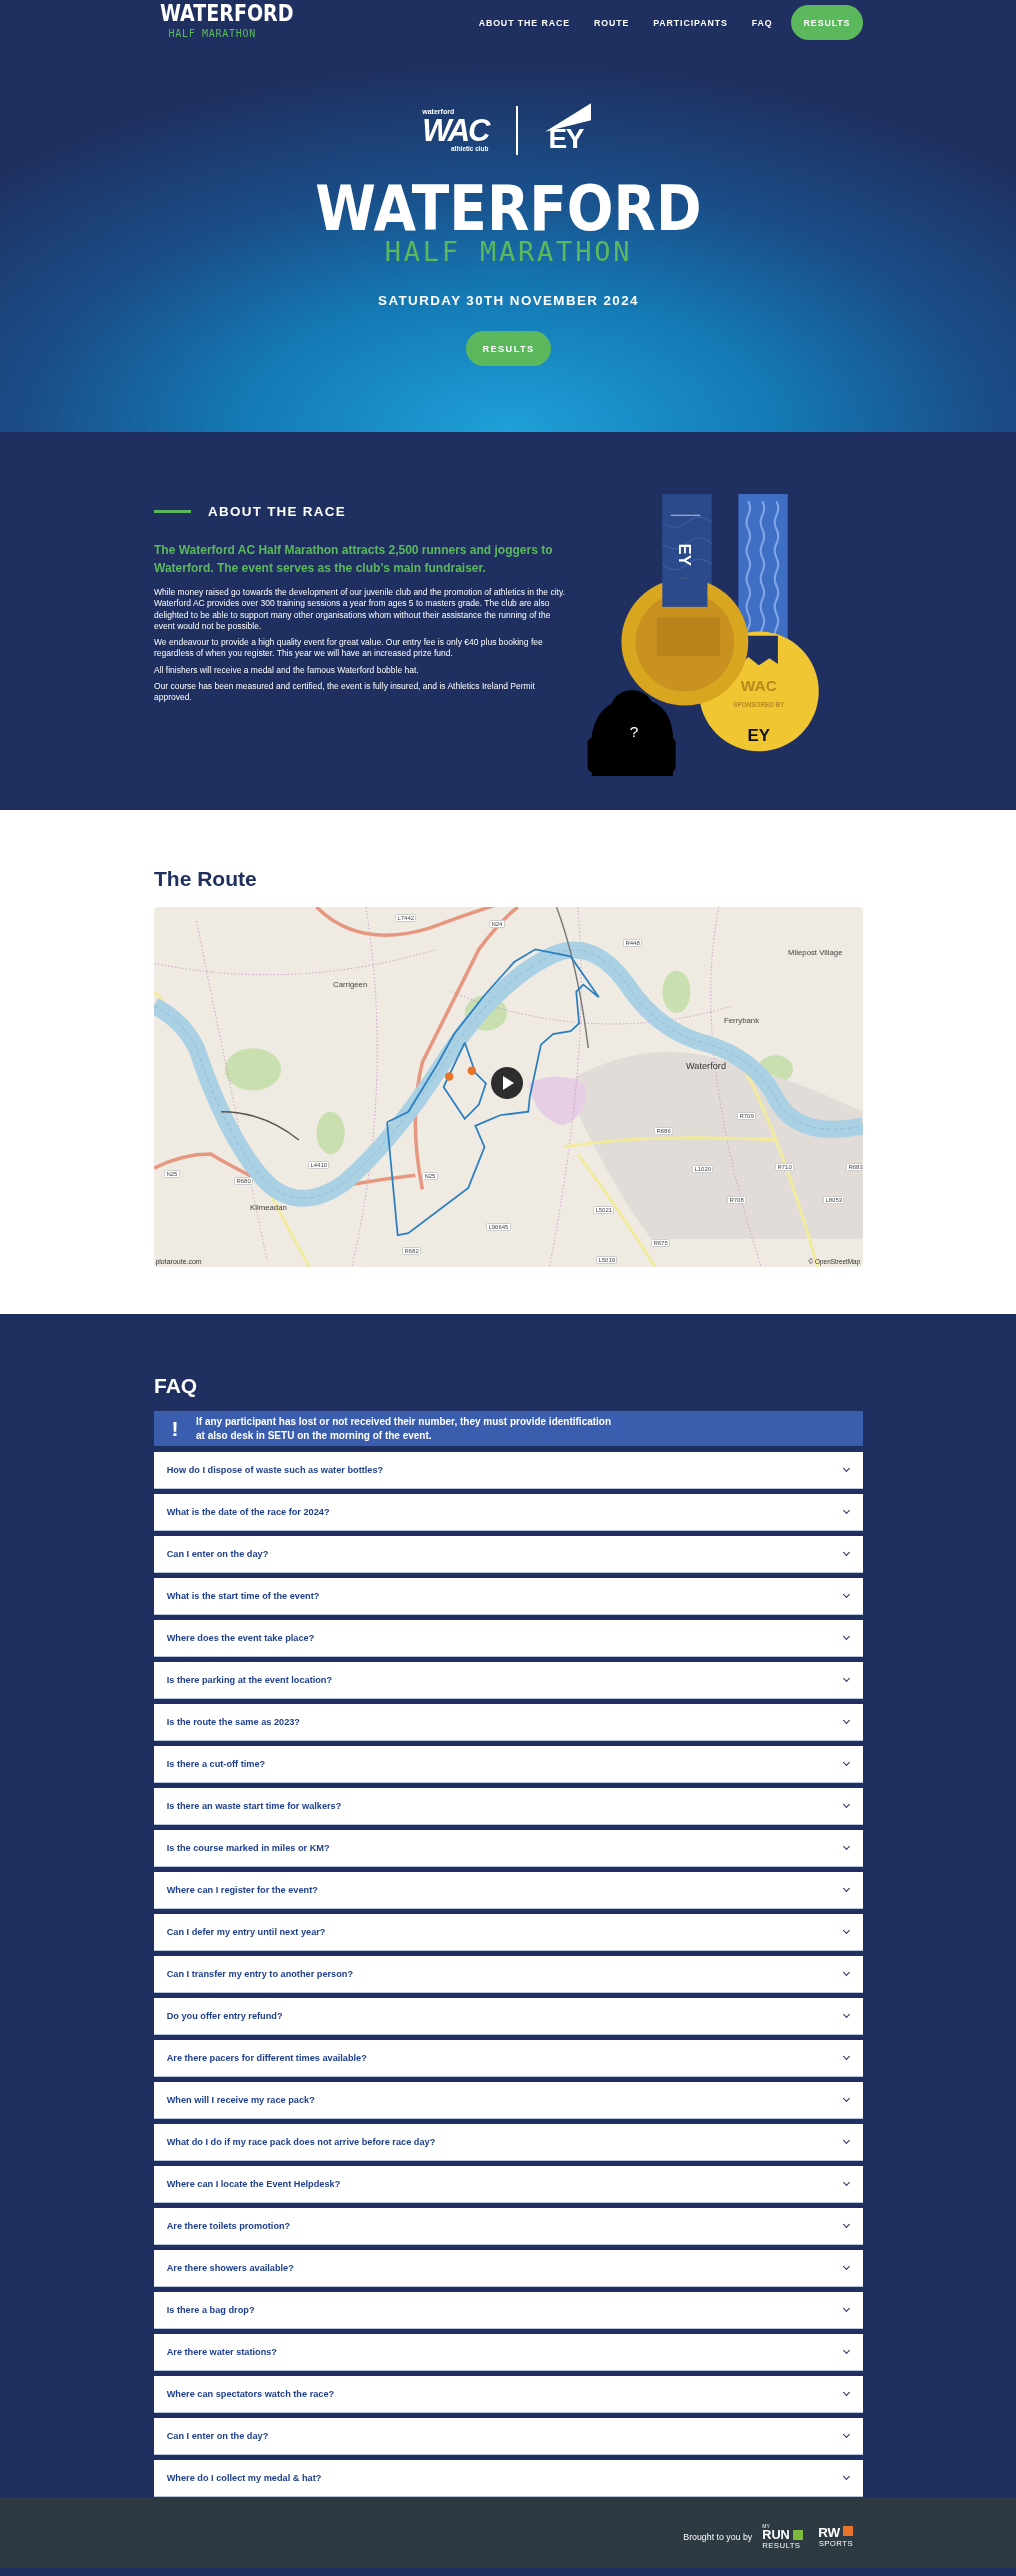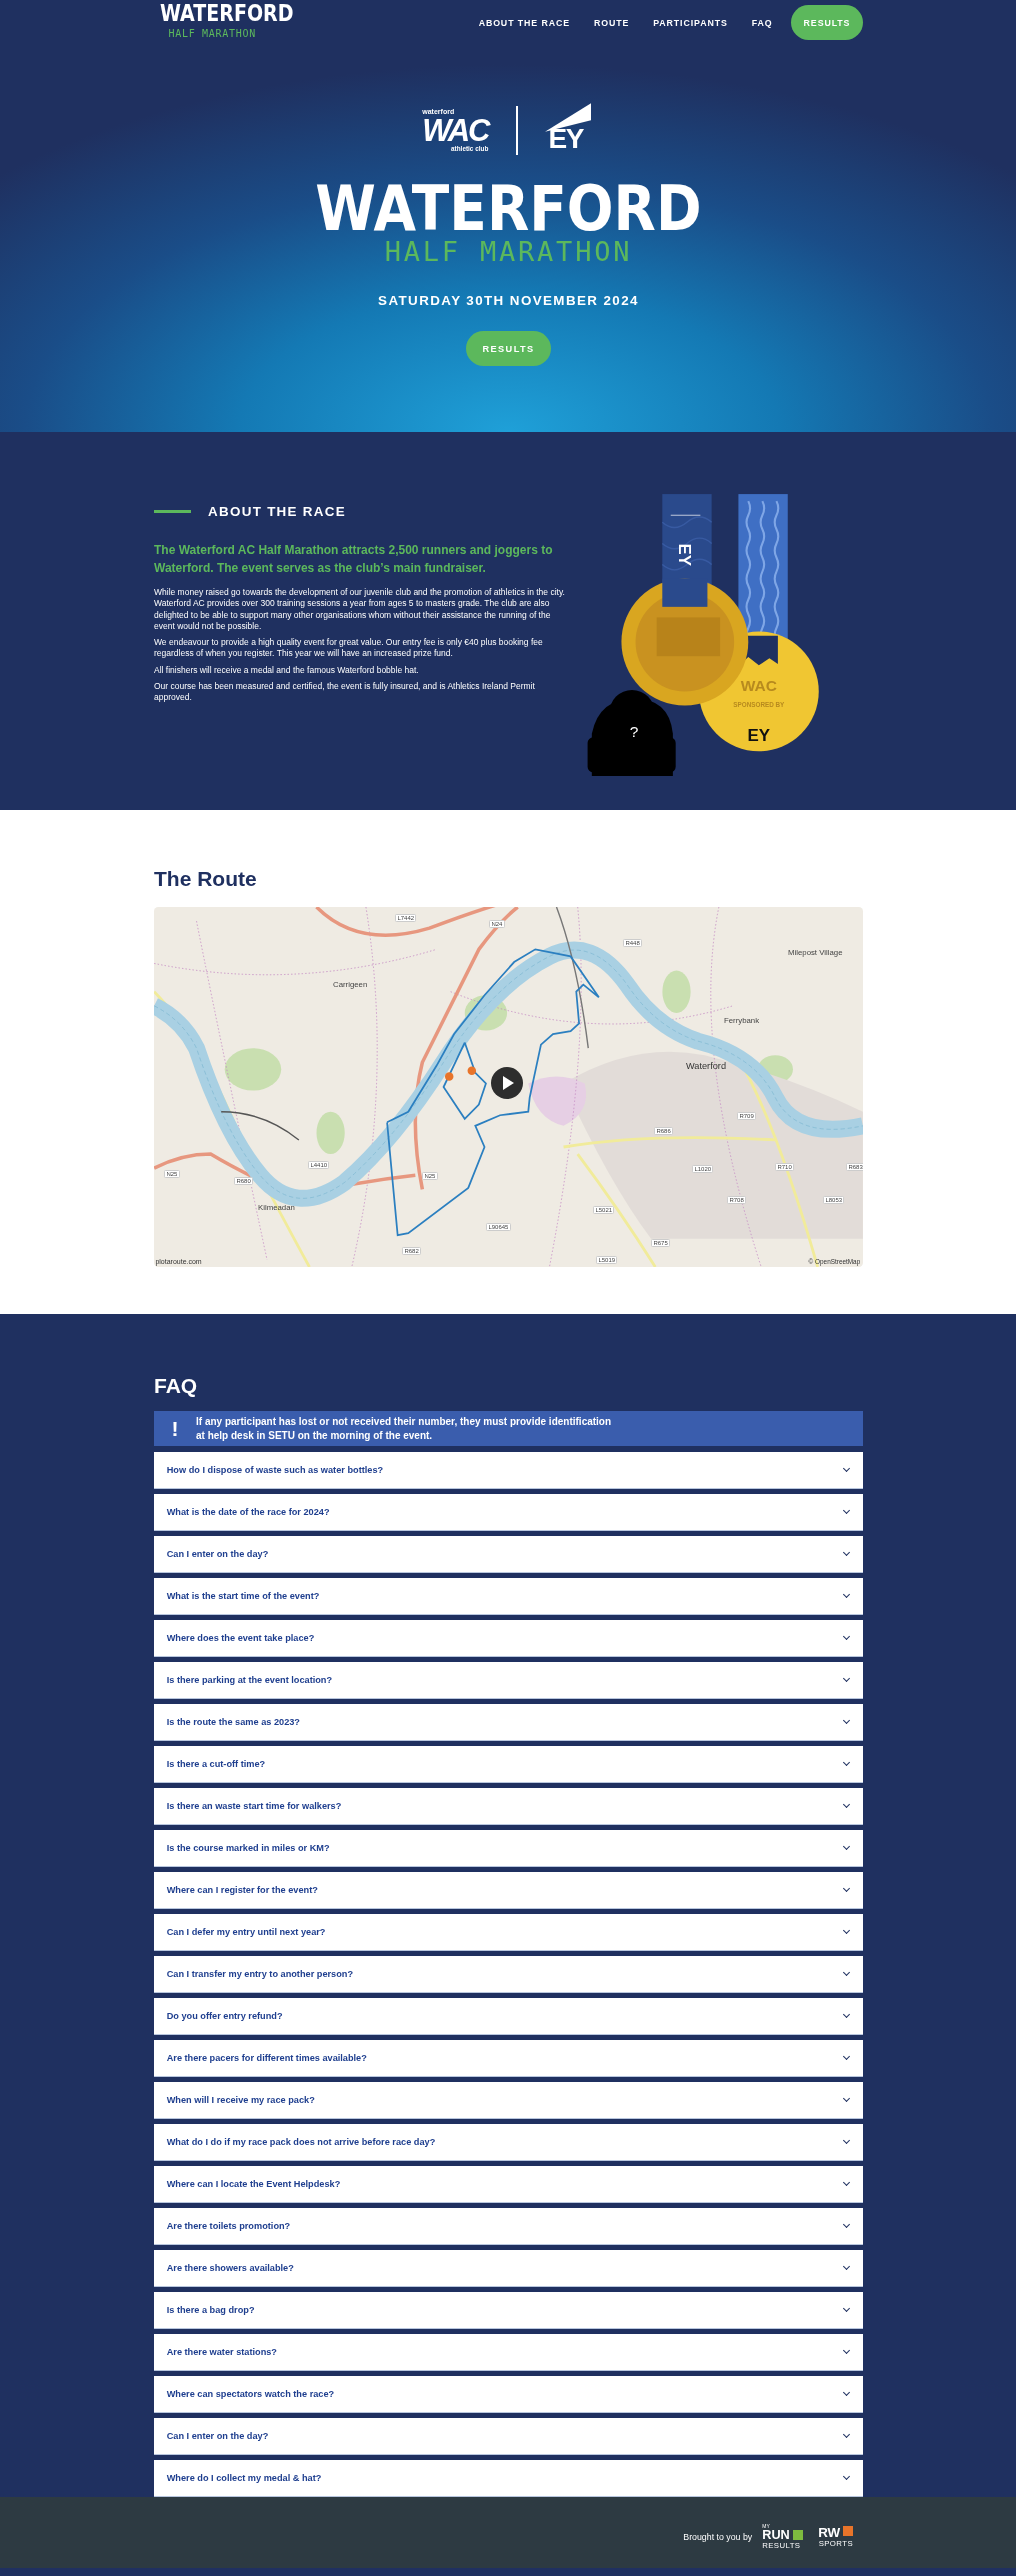--- a/index.html
+++ b/index.html
@@ -220,21 +220,21 @@
       <path d="M330 305 L345 465 L360 462 L445 398 L468 340 L455 310 L490 295 L530 290 L532 270 L548 195 L565 180 L590 176 L602 165 L598 120 L608 110 L630 128 L590 70 L540 60 L510 78 L468 125 L425 180 L400 225 L360 290 L330 305" stroke="#2b7fc0" stroke-width="2.5" fill="none"></path>
       <path d="M440 192 L455 235 L470 250 L460 280 L440 300 L420 270 L410 255 L440 192" stroke="#2b7fc0" stroke-width="2.5" fill="none"></path>
 
       <circle cx="418" cy="240" r="6" fill="#e8742a"></circle>
         <circle cx="450" cy="232" r="6" fill="#e8742a"></circle>
     </svg>
     <span class="map-label" style="left:179px;top:73px">Carrigeen</span>
     <span class="map-label" style="left:570px;top:109px">Ferrybank</span>
     <span class="map-label big" style="left:532px;top:154px">Waterford</span>
     <span class="map-label" style="left:634px;top:41px">Milepost Village</span>
-    <span class="map-label" style="left:104px;top:296px">Kilmeadan</span>
+    <span class="map-label" style="left:96px;top:296px">Kilmeadan</span>
     <span class="road-tag" style="left:241px;top:7px">L7442</span>
     <span class="road-tag" style="left:335px;top:12.7px">N24</span>
     <span class="road-tag" style="left:469px;top:32px">R448</span>
     <span class="road-tag" style="left:10px;top:263px">N25</span>
     <span class="road-tag" style="left:154px;top:254px">L4410</span>
     <span class="road-tag" style="left:80px;top:270px">R680</span>
     <span class="road-tag" style="left:268px;top:265px">N25</span>
     <span class="road-tag" style="left:583px;top:205px">R709</span>
     <span class="road-tag" style="left:500px;top:220px">R686</span>
     <span class="road-tag" style="left:621px;top:256px">R710</span>
@@ -251,21 +251,21 @@
     <span class="map-credit-left">plotaroute.com</span>
     <span class="map-credit-right">© OpenStreetMap</span>
   </div>
 
   <div class="faq-section"></div>
   <div class="faq-title">FAQ</div>
   <div class="faq-notice">
     <div class="faq-notice-icon">!</div>
     <div class="faq-notice-text">
       <div>If any participant has lost or not received their number, they must provide identification</div>
-      <div>at help desk in SETU on the morning of the event.</div>
+      <div>at also desk in SETU on the morning of the event.</div>
     </div>
   </div>
   <div class="faq-list" id="faq-list">
       <div class="faq-item">
         <span class="faq-q">How do I dispose of waste such as water bottles?</span>
         <span class="faq-chevron"></span>
       </div>
       <div class="faq-item">
         <span class="faq-q">What is the date of the race for 2024?</span>
         <span class="faq-chevron"></span>

